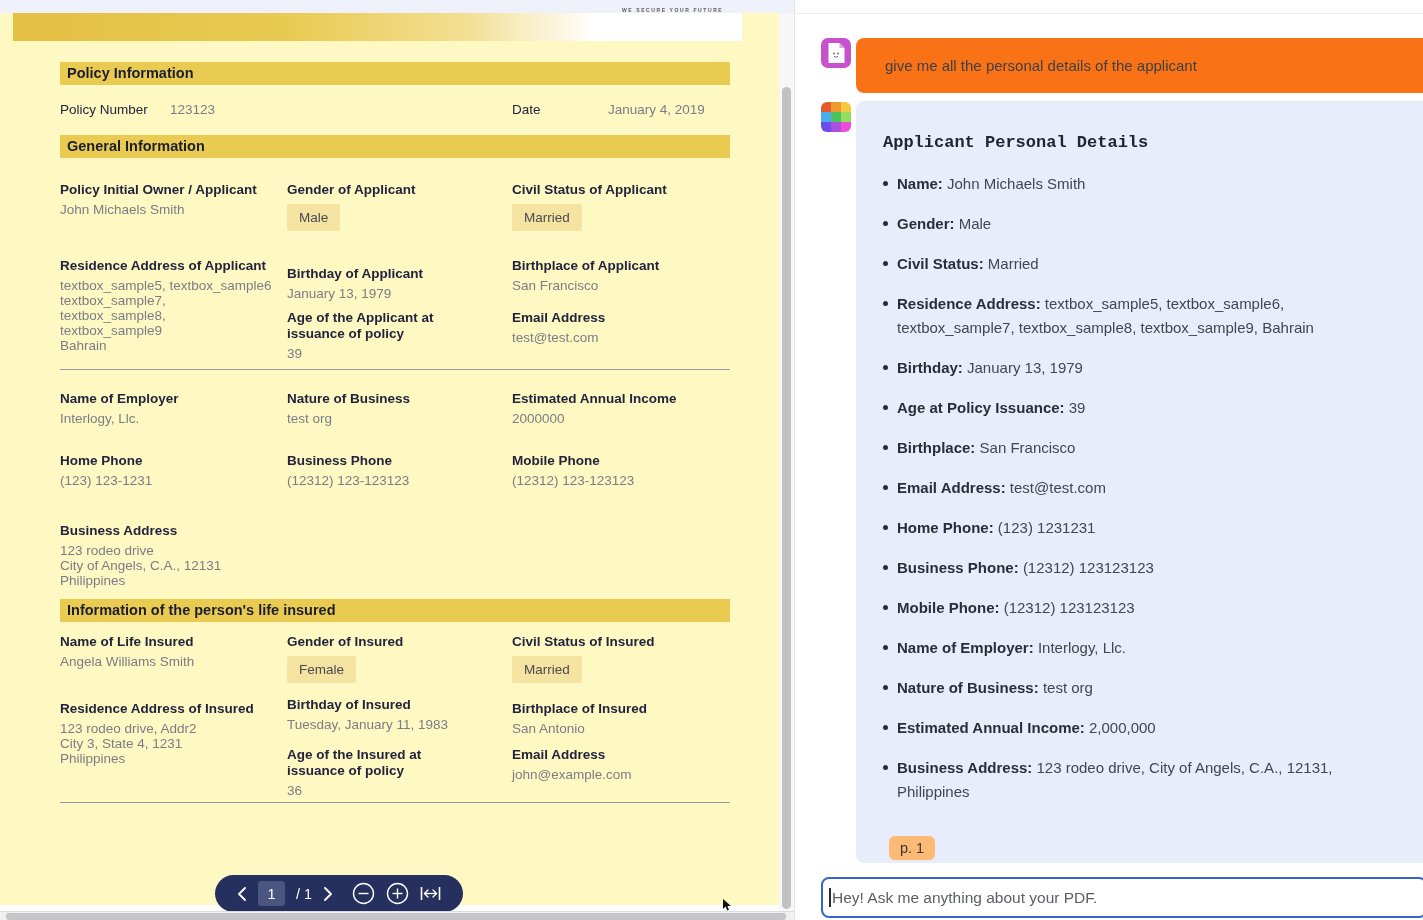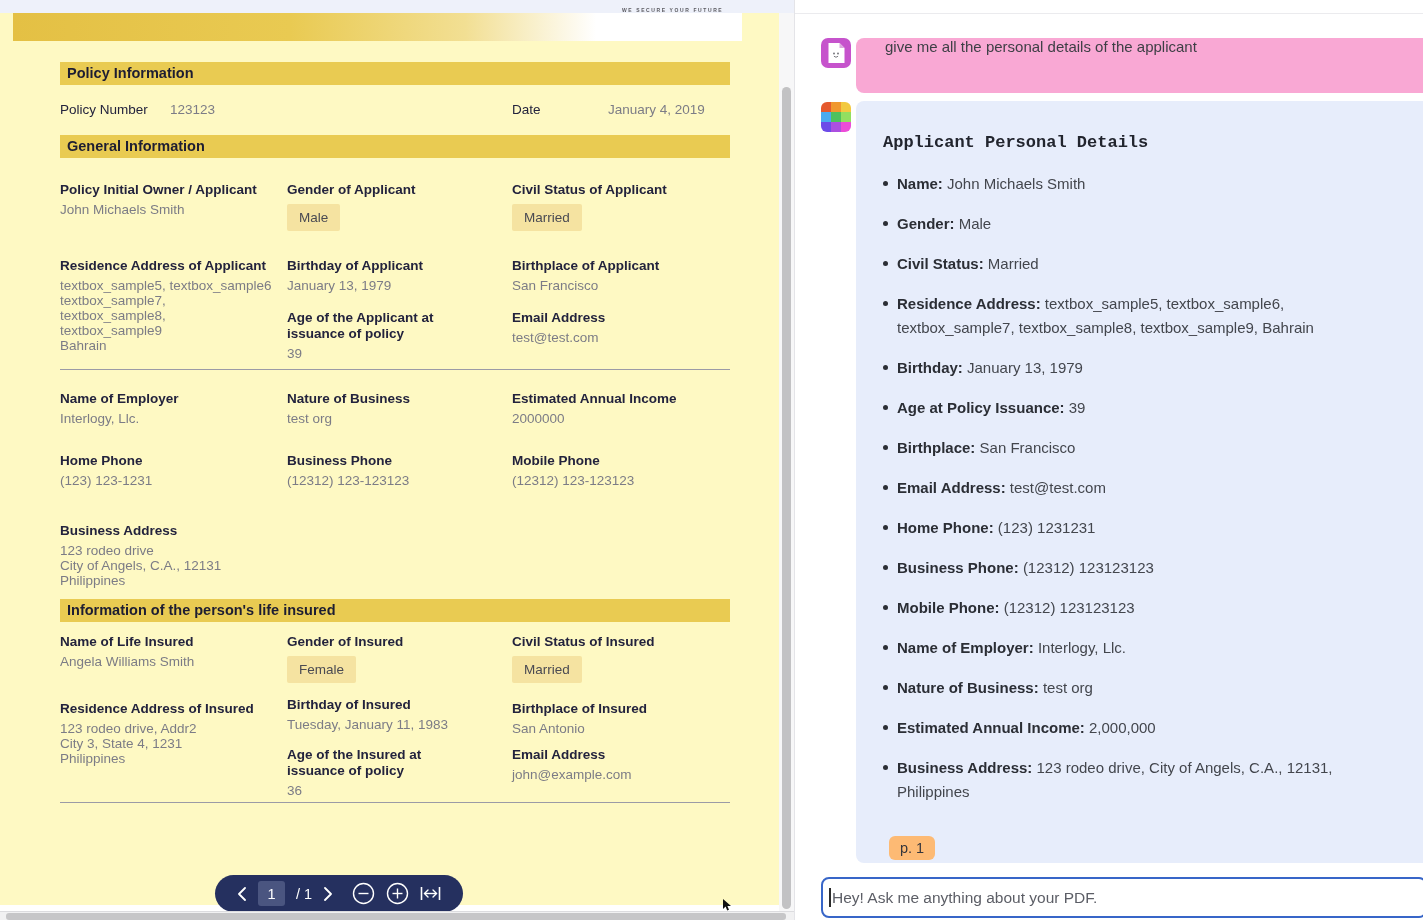--- a/index.html
+++ b/index.html
@@ -48,22 +48,22 @@
 
   
   .chat-panel { position:absolute; left:794px; top:0; width:629px; height:920px; background:#fff;
                 border-left:1px solid #e4e4e8; }
   .chat-header { position:absolute; left:0; top:0; width:629px; height:14px; background:#fff;
                  border-bottom:1px solid #ebebee; }
   .avatar-user { position:absolute; left:26px; top:38px; width:30px; height:30px;
                  background:#c653cc; border-radius:7px; display:flex; align-items:center; justify-content:center; }
   .avatar-ai { position:absolute; left:26px; top:102px; width:30px; height:30px; border-radius:6px;
                overflow:hidden; display:grid; grid-template-columns:repeat(3,1fr); grid-template-rows:repeat(3,1fr); }
-  .bubble-user { position:absolute; left:61px; top:38px; right:0; height:55px; background:#f9a8d4;
-                 border-radius:8px 0 0 8px; display:flex; padding-left:29px;
+  .bubble-user { position:absolute; left:61px; top:38px; right:0; height:55px; background:#f97316;
+                 border-radius:8px 0 0 8px; display:flex; align-items:center; padding-left:29px;
                  font-size:15px; color:#3d3f45; }
   .bubble-ai { position:absolute; left:61px; top:101px; right:0; height:762px; background:#e7edfb;
                border-radius:8px 0 0 8px; padding:32px 24px 0 27px; color:#33363d; }
   .ai-title { font-size:17px; font-weight:bold; color:#22252e;font-family:Liberation Mono, monospace; }
   .ai-list { list-style:none; margin-top:20px; }
   .ai-list li { position:relative; font-size:15px; line-height:24px; margin-bottom:16px;
                 padding-left:14px; max-width:520px; }
   .ai-list li::before { content:''; position:absolute; left:0; top:9px; width:5px; height:5px;
                         border-radius:50%; background:#2b2e35; }
   .ai-list b { color:#2b2e35; }
@@ -112,21 +112,21 @@
         <span class="chip">Married</span>
       </div>
 
       <div class="fg" style="left:60px;top:245px;width:215px">
         <div class="lbl">Residence Address of Applicant</div>
         <div class="val">textbox_sample5, textbox_sample6</div>
         <div class="val">textbox_sample7, textbox_sample8,</div>
         <div class="val">textbox_sample9</div>
         <div class="val">Bahrain</div>
       </div>
-      <div class="fg" style="left:287px;top:245px;width:210px">
+      <div class="fg" style="left:287px;top:253px;width:210px">
         <div class="lbl">Birthday of Applicant</div>
         <div class="val">January 13, 1979</div>
       </div>
       <div class="fg" style="left:287px;top:297px;width:207px">
         <div class="lbl">Age of the Applicant at issuance of policy</div>
         <div class="val">39</div>
       </div>
       <div class="fg" style="left:512px;top:245px;width:210px">
         <div class="lbl">Birthplace of Applicant</div>
         <div class="val">San Francisco</div>

